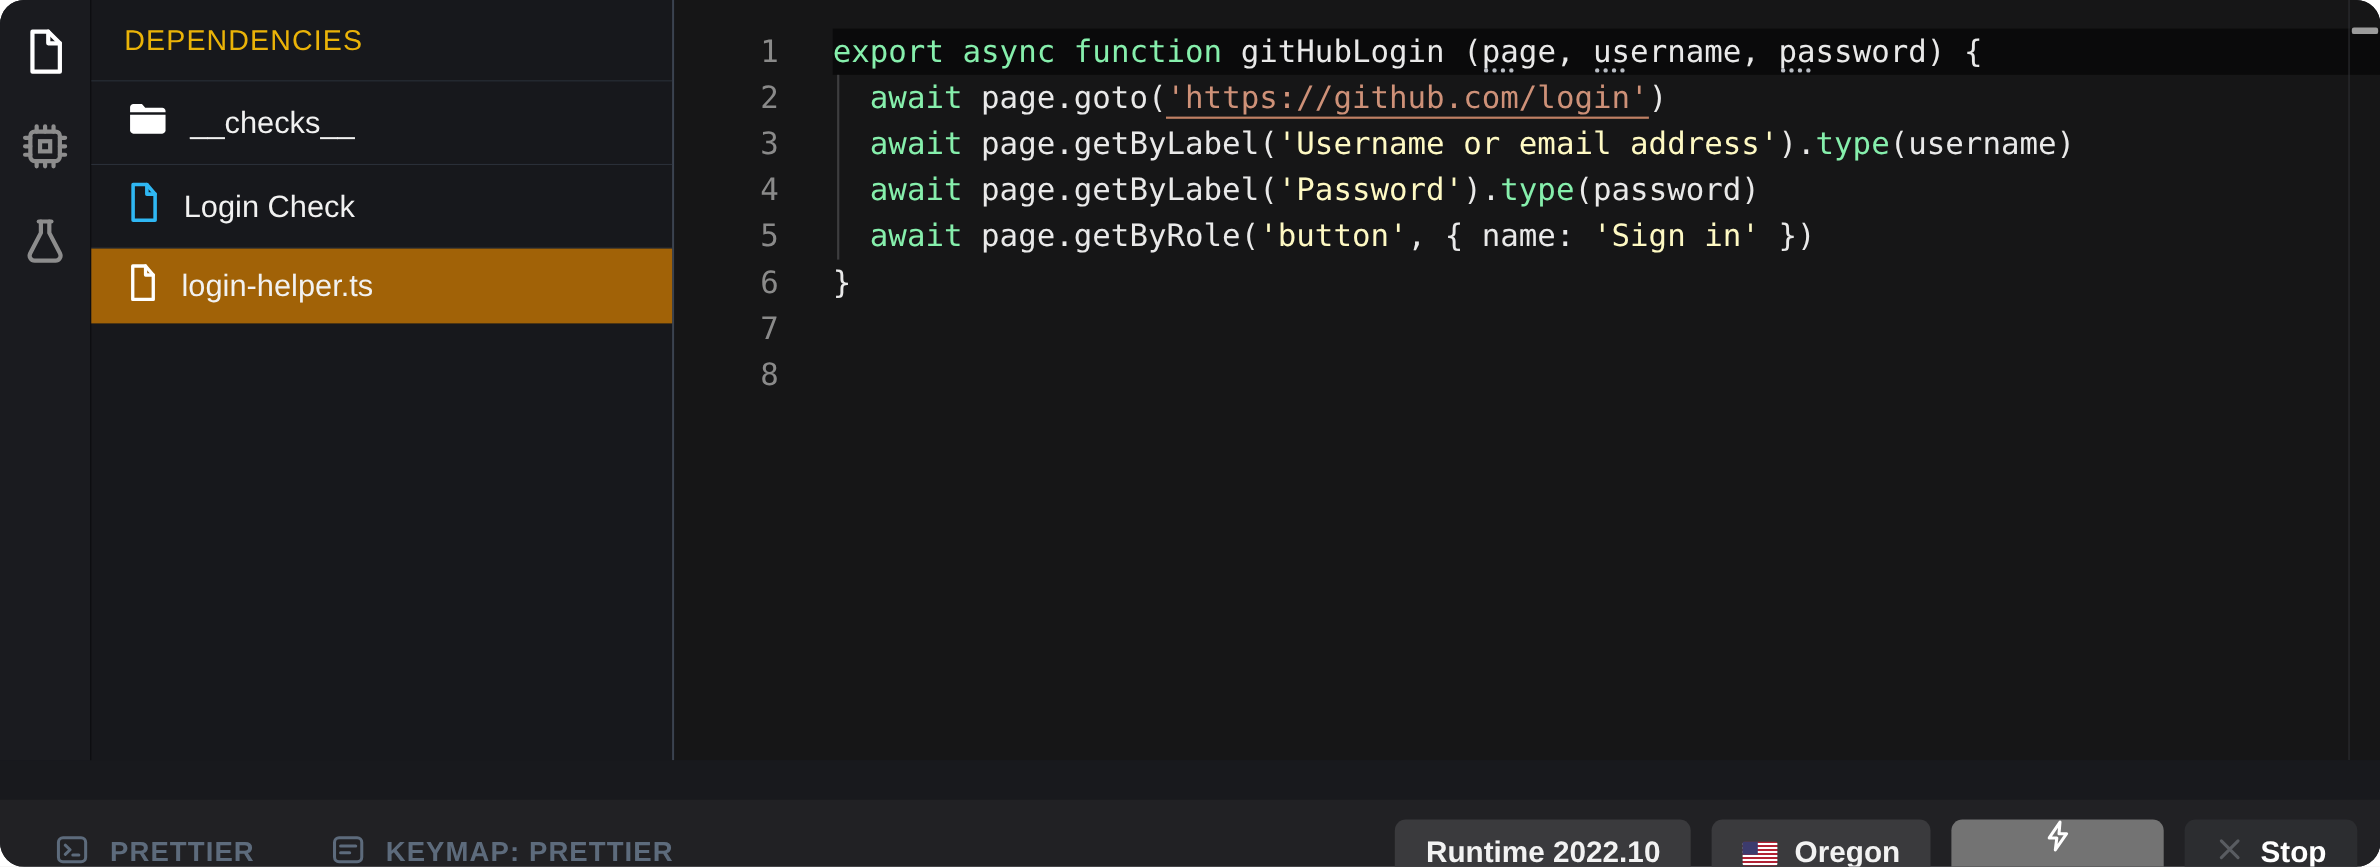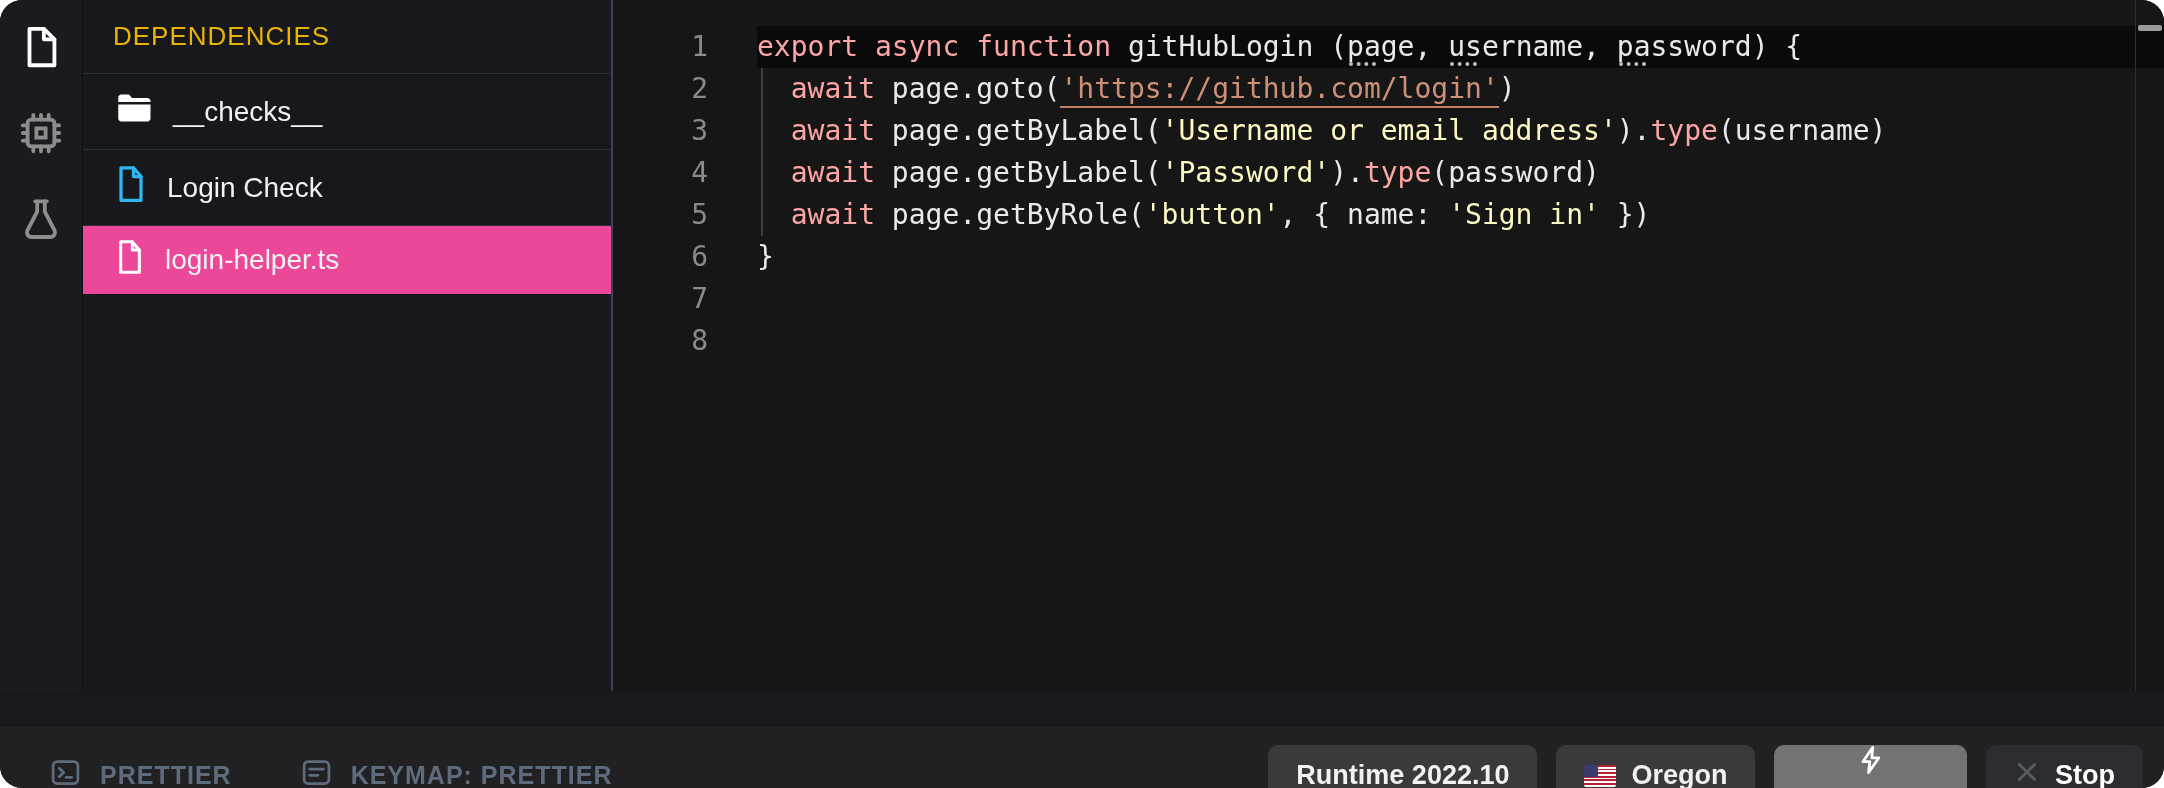--- a/index.html
+++ b/index.html
@@ -9,30 +9,30 @@
   
   .rail{position:absolute;left:0;top:0;width:82px;height:691px;background:#1a1b1f;display:flex;flex-direction:column;align-items:center;padding-top:22px;box-sizing:border-box;}
   .rail-btn{width:50px;height:50px;display:flex;align-items:center;justify-content:center;background:none;border:none;margin-bottom:36px;cursor:pointer;}
   .rail-btn svg{display:block;}
 
   
   .tree{position:absolute;left:82px;top:0;width:531px;height:691px;background:#17181c;border-left:1px solid #0c0d10;border-right:2px solid #3b4350;box-sizing:border-box;}
   .tree-header{height:73px;display:flex;align-items:center;padding-left:30px;border-bottom:1px solid #2a2f38;color:#eab308;font-size:26px;font-weight:500;letter-spacing:1px;}
   .tree-row{height:75px;display:flex;align-items:center;gap:21px;padding-left:33px;border-bottom:1px solid #2a2f38;color:#f1f1f1;font-size:28px;font-weight:500;cursor:pointer;}
   .tree-row svg{flex:0 0 auto;}
-  .tree-row.selected{height:68px;background:#ec4899;border-bottom:none;}
+  .tree-row.selected{height:68px;background:#a16207;border-bottom:none;}
 
   
   .editor{position:absolute;left:613px;top:0;width:1551px;height:691px;background:#161617;overflow:hidden;}
   .active-line{position:absolute;left:144px;right:0;top:26px;height:42px;background:#0a0a0b;}
   .gutter{position:absolute;left:0;top:26px;width:95px;text-align:right;color:#8a8a8a;font-family:"DejaVu Sans Mono",monospace;font-size:28px;line-height:42px;}
   .gutter div{height:42px;}
   .code{position:absolute;left:144px;top:26px;font-family:"DejaVu Sans Mono",monospace;font-size:28px;line-height:42px;color:#e9e9e9;white-space:pre;}
   .code-line{height:42px;}
-  .tok-kw{color:#fca5a5;}
+  .tok-kw{color:#86efac;}
   .tok-str{color:#fef9c3;}
   .tok-link{color:#ce9178;border-bottom:2px solid #c08064;padding-bottom:1px;}
   .tok-param{position:relative;}
   .tok-param::after{content:"";position:absolute;left:2px;bottom:-3px;width:27px;border-bottom:4px dotted #b9bdc4;}
   .indent-guide{position:absolute;left:148px;top:68px;width:2px;height:168px;background:#3d3d3f;}
   .scroll-gutter{position:absolute;right:28px;top:0;width:1px;height:691px;background:#2e2f33;}
   .scroll-thumb{position:absolute;right:2px;top:25px;width:24px;height:6px;background:#9b9b9b;border-radius:2px;cursor:pointer;}
 
   
   .statusbar{position:absolute;left:0;top:727px;width:2164px;height:97px;background:#212124;display:flex;align-items:center;padding:0 21px 0 43px;box-sizing:border-box;}

